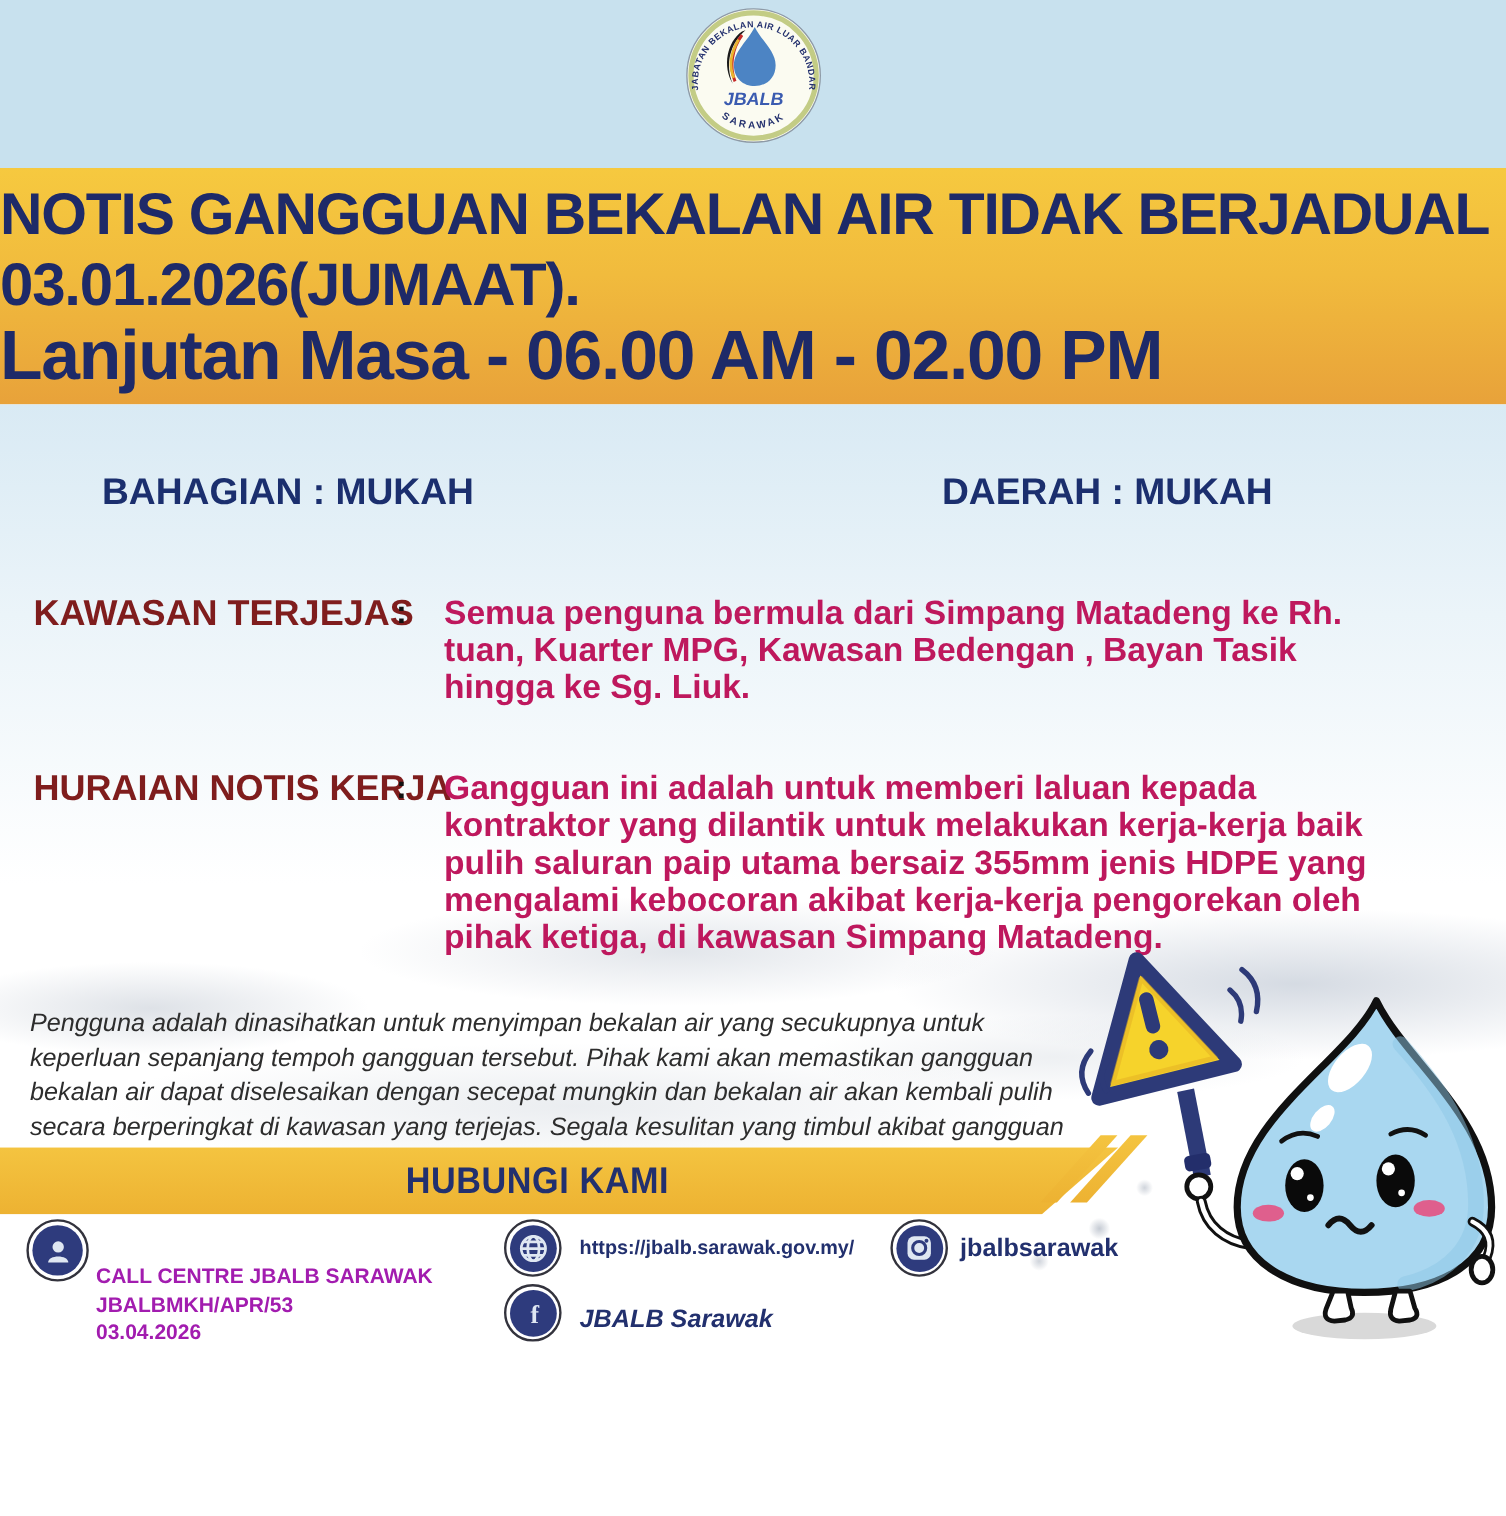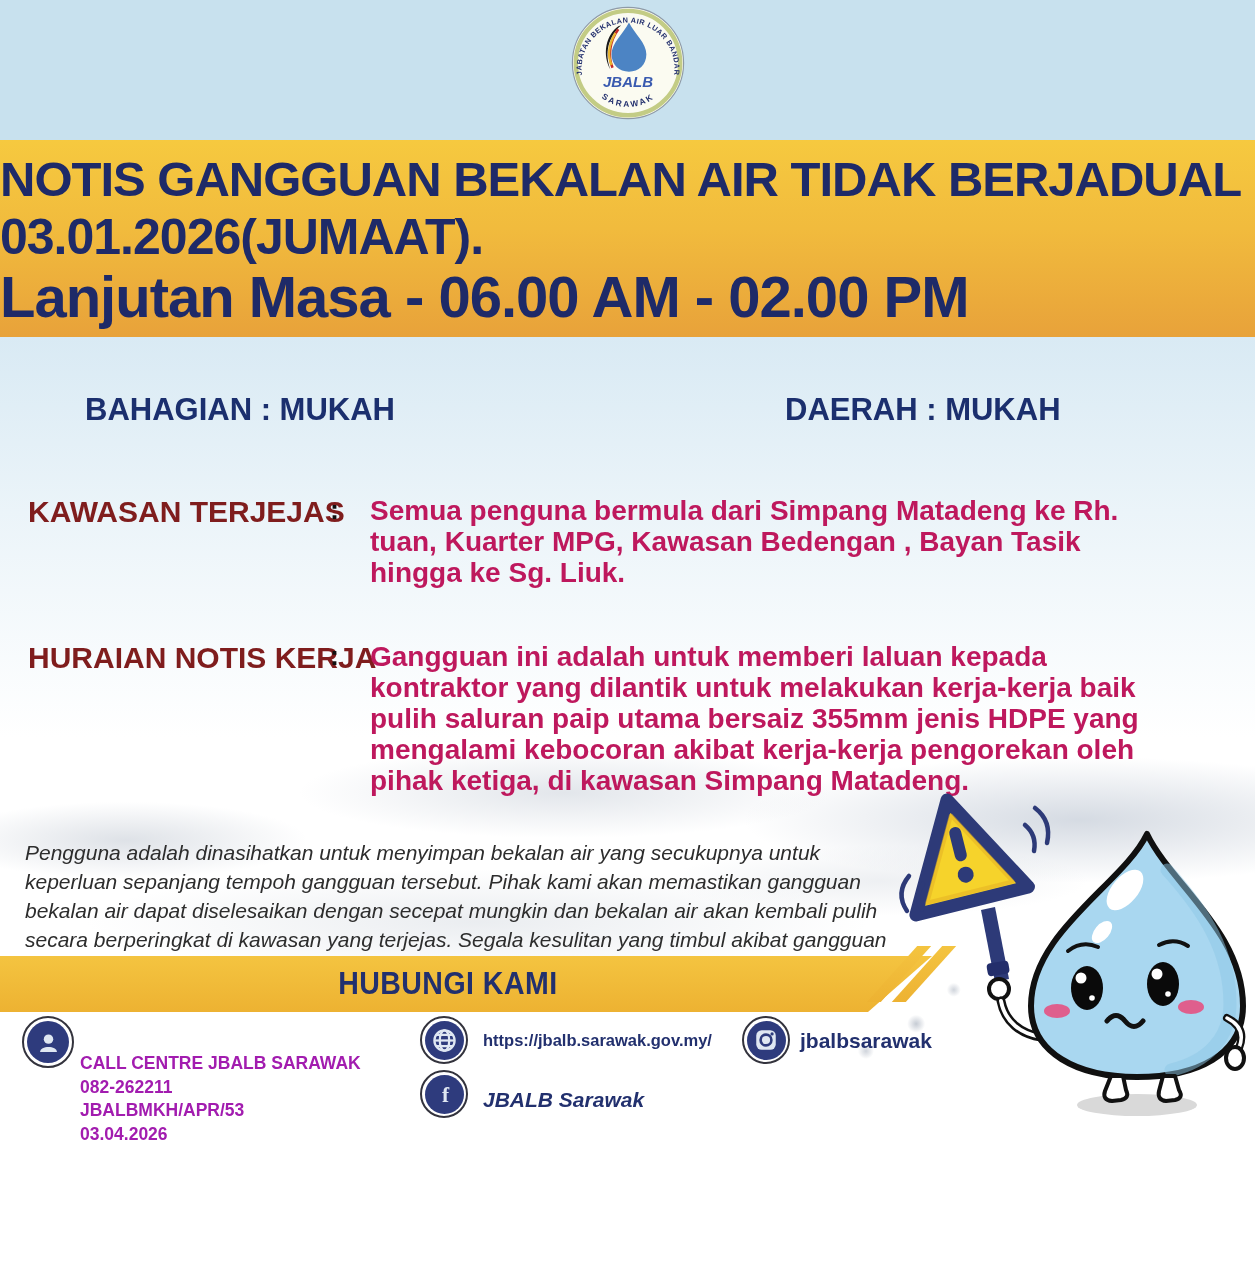--- a/index.html
+++ b/index.html
@@ -145,21 +145,20 @@
   <div class="badge" style="left:22px; top:1016px;">
     <div class="badge-inner">
       <svg viewBox="0 0 24 24" width="27" height="27">
         <circle cx="12" cy="9" r="4.2" fill="#dfe7f2"></circle>
         <path d="M4.5,20.5 C4.5,14.5 19.5,14.5 19.5,20.5 Z" fill="#dfe7f2"></path>
       </svg>
     </div>
   </div>
   <div class="cc-block">
     <div>CALL CENTRE JBALB SARAWAK</div>
-    <div>082-262211</div>
     <div>JBALBMKH/APR/53</div>
     <div>03.04.2026</div>
   </div>
 
   <div class="badge badge-sm" style="left:420px; top:1016px;">
     <div class="badge-inner">
       <svg viewBox="0 0 24 24" width="27" height="27">
         <circle cx="12" cy="12" r="9" fill="none" stroke="#dfe7f2" stroke-width="2"></circle>
         <ellipse cx="12" cy="12" rx="4.2" ry="9" fill="none" stroke="#dfe7f2" stroke-width="2"></ellipse>
         <line x1="3" y1="12" x2="21" y2="12" stroke="#dfe7f2" stroke-width="2"></line>

